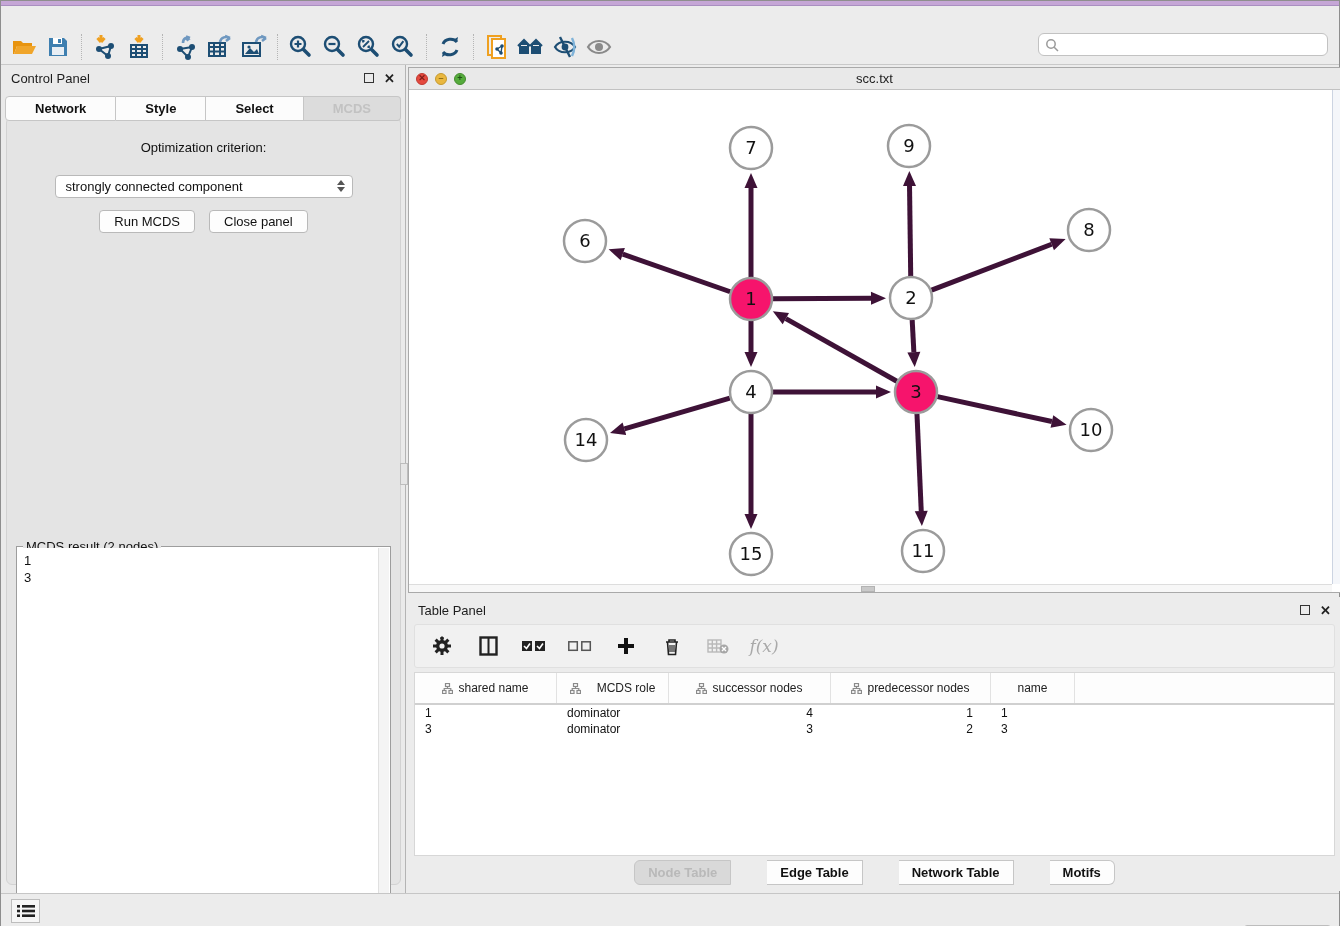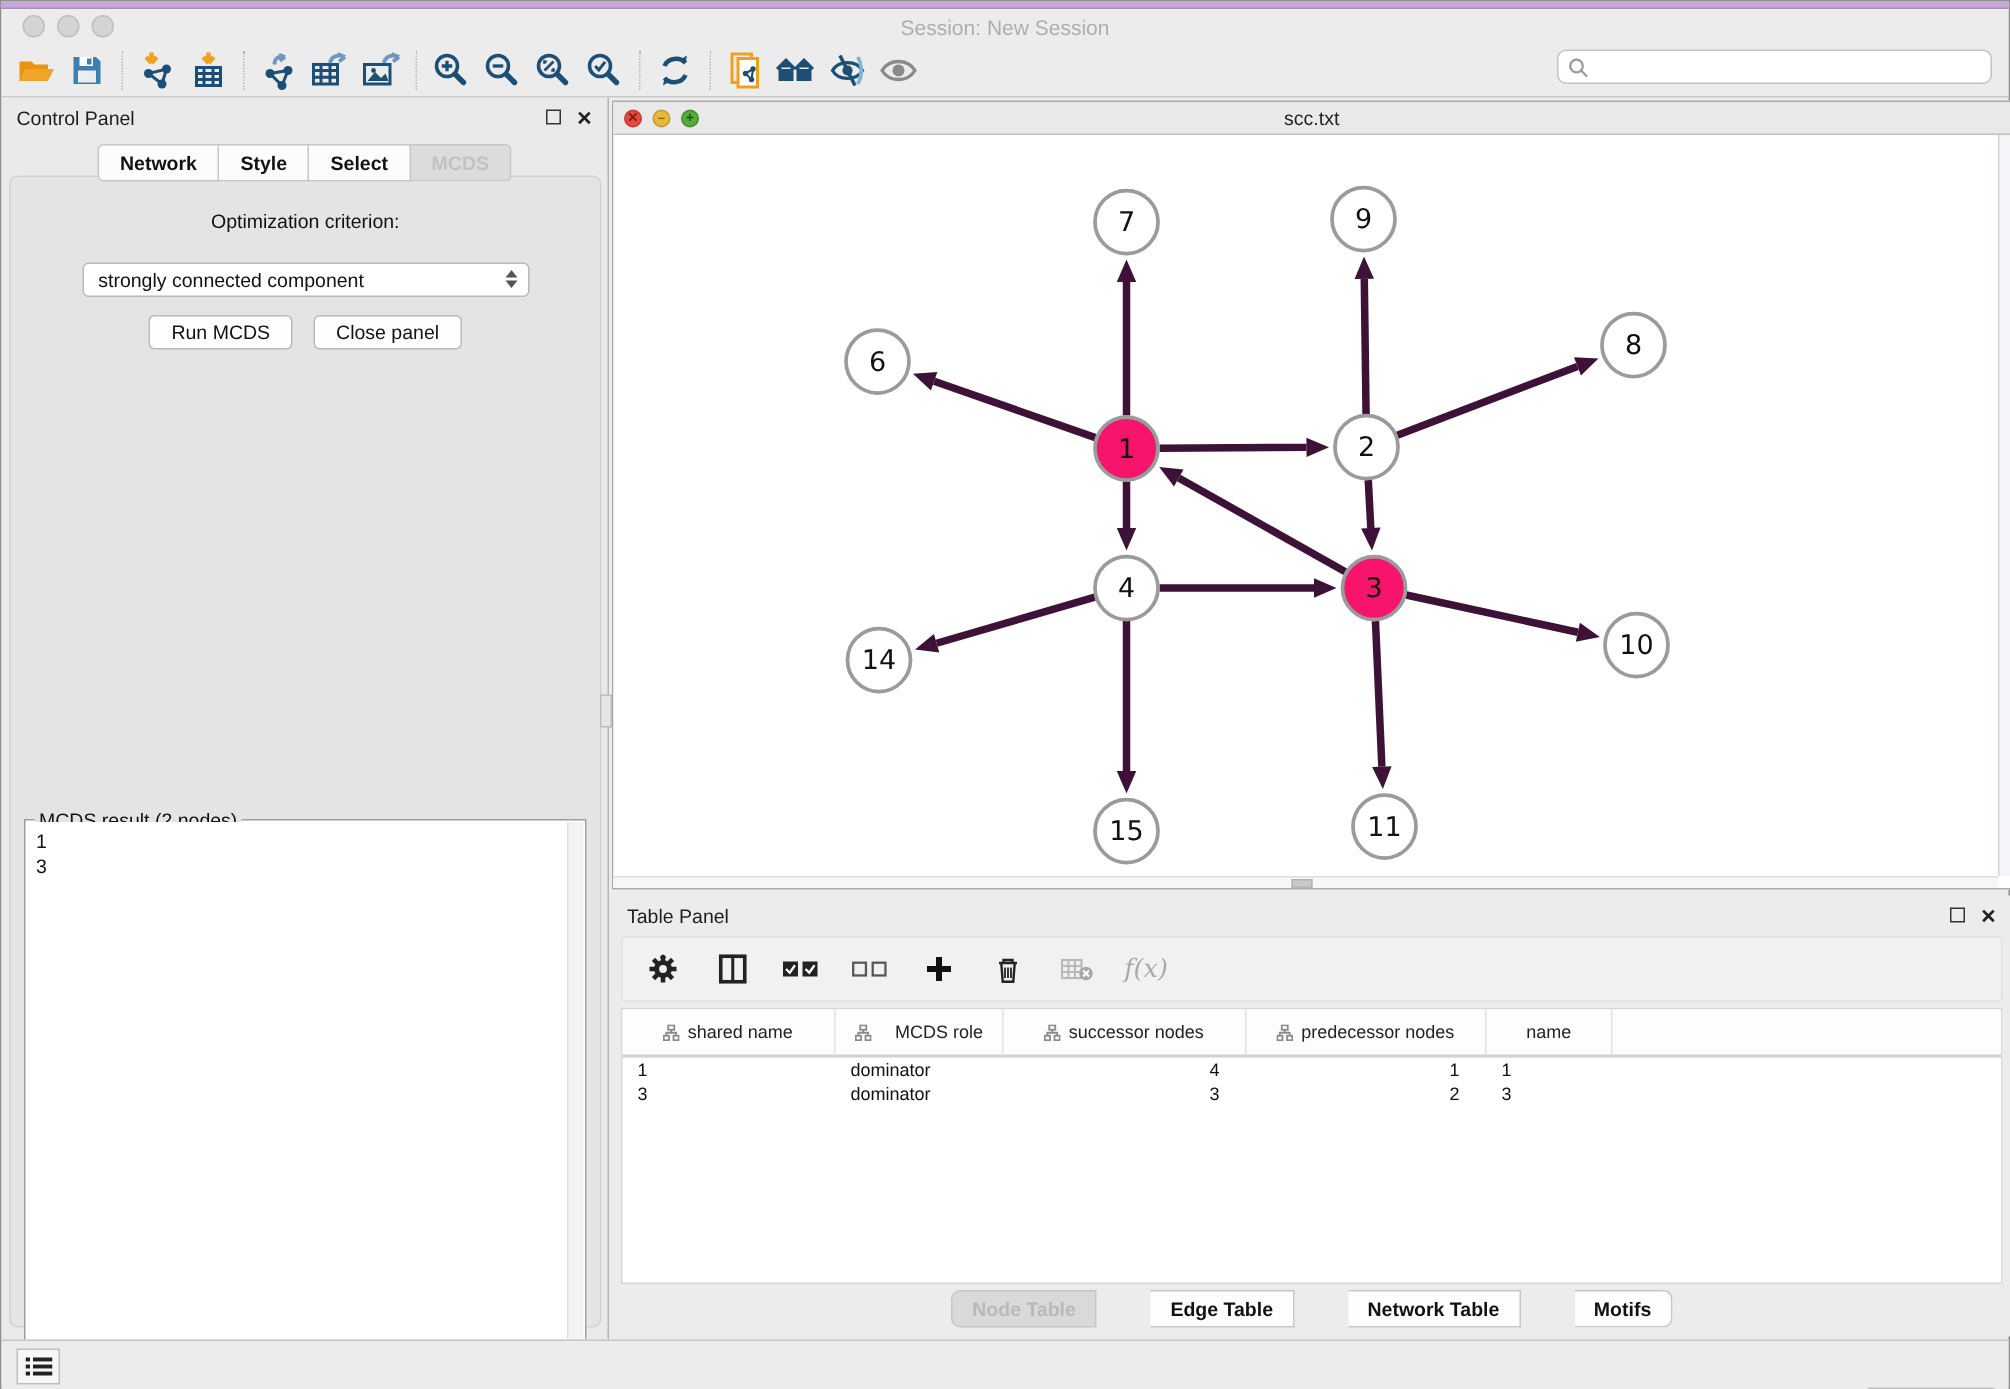--- a/index.html
+++ b/index.html
@@ -35,21 +35,21 @@
   
   #control-panel { position:absolute; left:0; top:64px; width:405px; height:828px;
     background:#eaeaea; border-right:1px solid #b4b4b4; }
   .panel-head { height:26px; display:flex; align-items:center; padding:0 10px;
     font-size:13px; color:#1d1d1d; }
   .panel-head .spacer { flex:1; }
   .float-btn { width:10px; height:10px; border:1.6px solid #333; margin-right:10px; }
   .close-x { font-size:13px; font-weight:bold; color:#222; }
   .tabs-row { position:absolute; left:0; top:31px; width:100%; display:flex;
     justify-content:center; z-index:2; }
-  .tab { font-size:13px; font-weight:bold; padding:4px 14px; background:#fcfcfc;
+  .tab { font-size:13px; font-weight:bold; padding:4px 29px; background:#fcfcfc;
     border:1px solid #c6c6c6; border-left:none; color:#111; }
   .tab:first-child { border-left:1px solid #c6c6c6; border-radius:4px 0 0 4px; }
   .tab:last-child { border-radius:0 4px 4px 0; }
   .tab.active { background:#dcdcdc; color:#c2c2c2; }
   .cp-inner { position:absolute; left:5px; top:52px; width:395px; height:768px;
     background:#e4e4e4; border:1px solid #d2d2d2; border-radius:6px; }
   .opt-label { margin-top:22px; text-align:center; font-size:13px; color:#111; }
   .select-box { position:relative; margin:20px auto 0; width:298px; height:23px;
     background:#fff; border:1px solid #b9b9b9; border-radius:4px; font-size:13px;
     display:flex; align-items:center; padding:0 22px 0 10px; color:#111; }
@@ -131,26 +131,20 @@
     background:#f6f6f6; border:1px solid #bdbdbd; border-radius:3px; display:flex;
     align-items:center; gap:6px; padding:0 10px; font-size:13px; color:#111;margin-top:26px; }
   .mem-dot { width:12px; height:12px; border-radius:50%; background:#2e8b31; }
 </style>
 </head>
 <body>
 
 <div id="app">
 
   <div class="mac-strip"></div>
-  <div class="titlebar">
-    <div class="tl-dot"></div>
-    <div class="tl-dot"></div>
-    <div class="tl-dot"></div>
-    <div class="app-title">Session: New Session</div>
-  </div>
 
   <div class="toolbar">
     <div class="tb-icon" style="margin-left:6px">
       <svg width="26" height="22" viewBox="0 0 26 22">
           <path d="M2 5 h8 l2 2 h9 v3 H6 L3 18 H2 z" fill="#e8940f"></path>
           <path d="M6 10 h19 l-4 8 H3 z" fill="#f0a52a"></path>
         </svg>
     </div>
     <div class="tb-icon">
       <svg width="22" height="22" viewBox="0 0 22 22">

